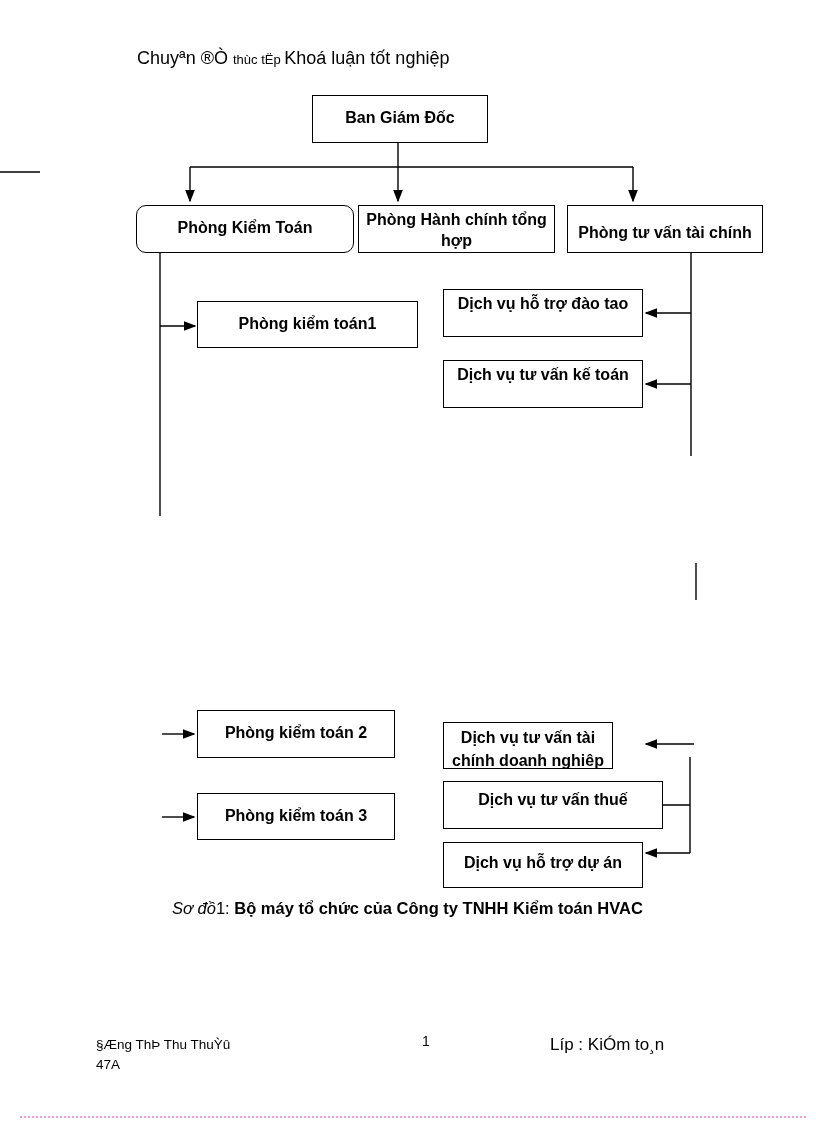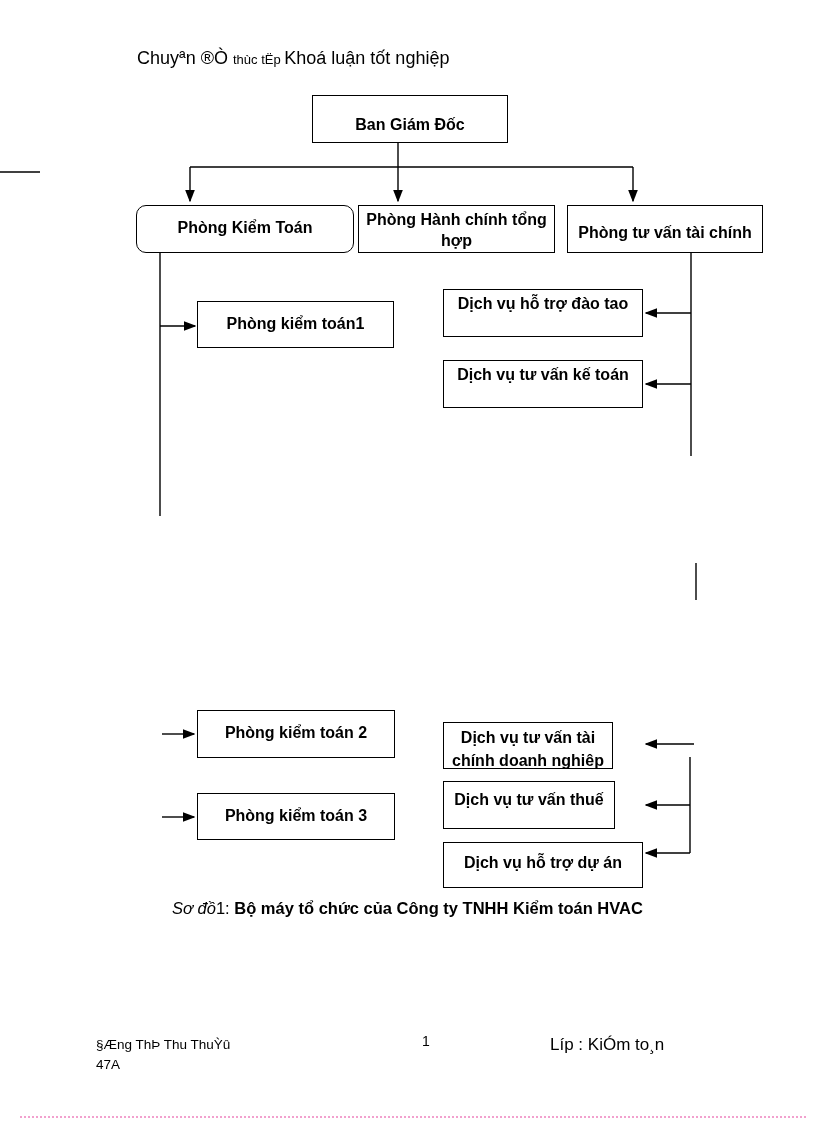--- a/index.html
+++ b/index.html
@@ -82,41 +82,41 @@
       <line x1="696" y1="563" x2="696" y2="600"></line>
       <line x1="162" y1="734" x2="194" y2="734" marker-end="url(#arr)"></line>
       <line x1="162" y1="817" x2="194" y2="817" marker-end="url(#arr)"></line>
       <line x1="694" y1="744" x2="646" y2="744" marker-end="url(#arr)"></line>
       <line x1="690" y1="757" x2="690" y2="853"></line>
       <line x1="690" y1="805" x2="646" y2="805" marker-end="url(#arr)"></line>
       <line x1="690" y1="853" x2="646" y2="853" marker-end="url(#arr)"></line>
     </g>
   </svg>
 
-  <div class="node" style="left:312px;top:95px;width:196px;height:48px;padding-top:18px;">Ban Giám Đốc</div>
+  <div class="node" style="left:312px;top:95px;width:176px;height:48px;padding-top:11px;">Ban Giám Đốc</div>
 
   <div class="node" style="left:136px;top:205px;width:218px;height:48px;padding-top:11px;border-radius:10px;">Phòng Kiểm Toán</div>
 
   <div class="node" style="left:358px;top:205px;width:197px;height:48px;padding-top:3px;">Phòng Hành chính tổng hợp</div>
 
   <div class="node" style="left:567px;top:205px;width:196px;height:48px;padding-top:16px;">Phòng tư vấn tài chính</div>
 
-  <div class="node" style="left:197px;top:301px;width:197px;height:47px;padding-top:11px;">Phòng kiểm toán1</div>
+  <div class="node" style="left:197px;top:301px;width:221px;height:47px;padding-top:11px;">Phòng kiểm toán1</div>
 
   <div class="node" style="left:443px;top:289px;width:200px;height:48px;padding-top:3px;line-height:22px;">Dịch vụ hỗ trợ đào tao</div>
 
   <div class="node" style="left:443px;top:360px;width:200px;height:48px;padding-top:3px;line-height:22px;">Dịch vụ tư vấn kế toán</div>
 
   <div class="node" style="left:197px;top:710px;width:198px;height:48px;padding-top:11px;">Phòng kiểm toán 2</div>
 
   <div class="node" style="left:197px;top:793px;width:198px;height:47px;padding-top:11px;">Phòng kiểm toán 3</div>
 
   <div class="node" style="left:443px;top:722px;width:170px;height:47px;padding-top:3px;line-height:23px;">Dịch vụ tư vấn tài chính doanh nghiêp</div>
 
-  <div class="node" style="left:443px;top:781px;width:172px;height:48px;padding-top:7px;">Dịch vụ tư vấn thuế</div>
+  <div class="node" style="left:443px;top:781px;width:220px;height:48px;padding-top:7px;">Dịch vụ tư vấn thuế</div>
 
   <div class="node" style="left:443px;top:842px;width:200px;height:46px;padding-top:9px;">Dịch vụ hỗ trợ dự án</div>
 
   <div class="caption">
     <span class="it">Sơ đồ</span><span class="num">1: </span><span class="bld">Bộ máy tổ chức của Công ty  TNHH Kiểm toán HVAC</span>
   </div>
 
   <div class="ftr-left">
     <div>§Æng ThÞ Thu ThuỲû</div>
     <div>47A</div>

